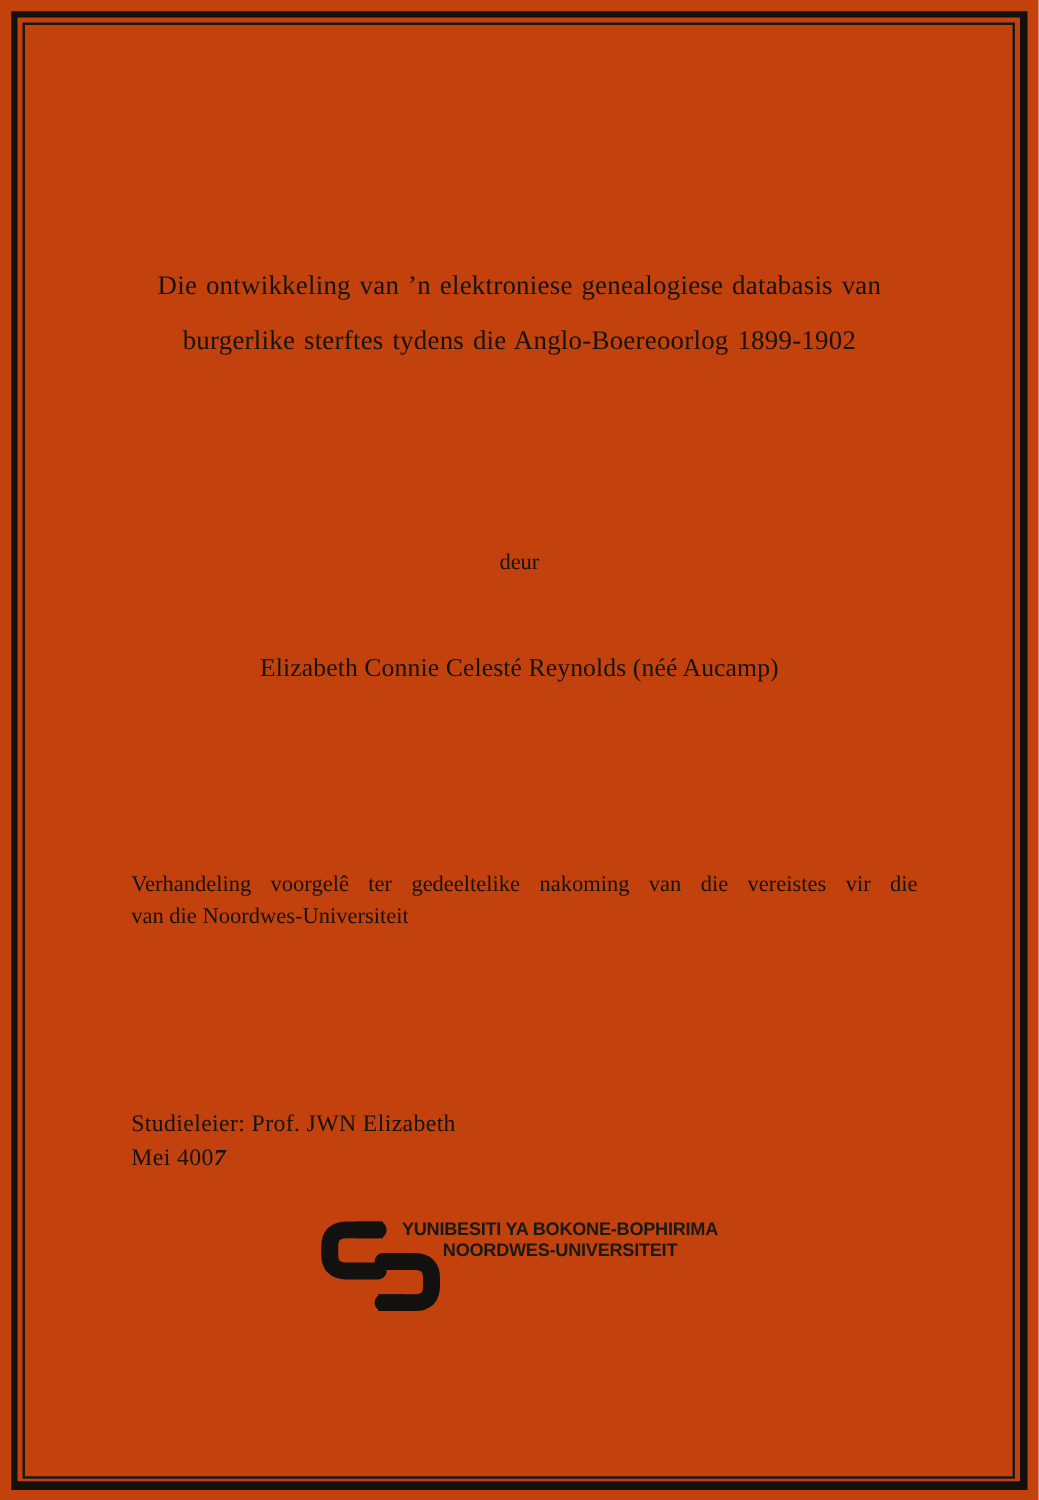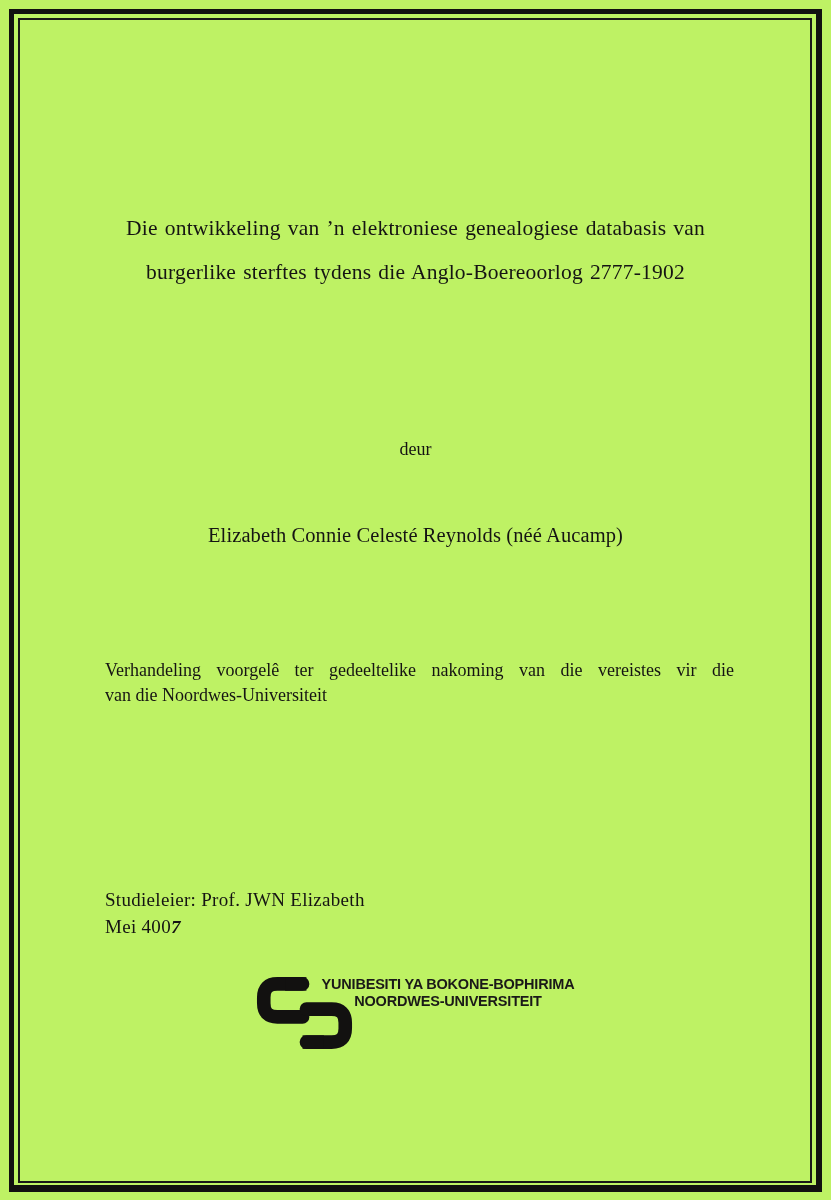--- a/index.html
+++ b/index.html
@@ -4,21 +4,21 @@
 <style>
   html, body {
     margin: 0;
     padding: 0;
     background: #ffffff;
   }
   .page {
     position: relative;
     width: 831px;
     height: 1200px;
-    background: #bef264;
+    background: #c2410c;
     color: #151413;
     font-family: "Liberation Serif", "DejaVu Serif", serif;
     overflow: hidden;
   }
   .frame-outer {
     position: absolute;
     top: 9px; left: 9px; right: 9px; bottom: 8px;
     border-style: solid;
     border-color: #121110;
     border-width: 5px 6px 7px 5px;
@@ -60,20 +60,21 @@
     position: absolute;
     top: 658px;
     left: 105px;
     width: 629px;
     font-size: 18px;
     line-height: 24.5px;
   }
   .degree-statement .just {
     text-align: justify;
     text-align-last: justify;
+    margin-top: 37px;
   }
   .degree-statement .italic {
     font-style: italic;
   }
   .supervisor-line {
     position: absolute;
     top: 886px;
     left: 105px;
     font-size: 19px;
     line-height: 27px;
@@ -124,21 +125,21 @@
 </head>
 <body>
 
 <div class="page">
 
   <div class="frame-outer"></div>
   <div class="frame-inner"></div>
 
   <div class="title-block">
     <div>Die ontwikkeling van ’n elektroniese genealogiese databasis van</div>
-    <div>burgerlike sterftes tydens die Anglo-Boereoorlog 2777-1902</div>
+    <div>burgerlike sterftes tydens die Anglo-Boereoorlog 1899-1902</div>
   </div>
 
   <div class="byline">deur</div>
 
   <div class="author-line">Elizabeth Connie Celesté Reynolds (néé Aucamp)</div>
 
   <div class="degree-statement">
     <div class="just">Verhandeling voorgelê ter gedeeltelike nakoming van die vereistes vir die</div>
     <div>van die Noordwes-Universiteit</div>
   </div>

